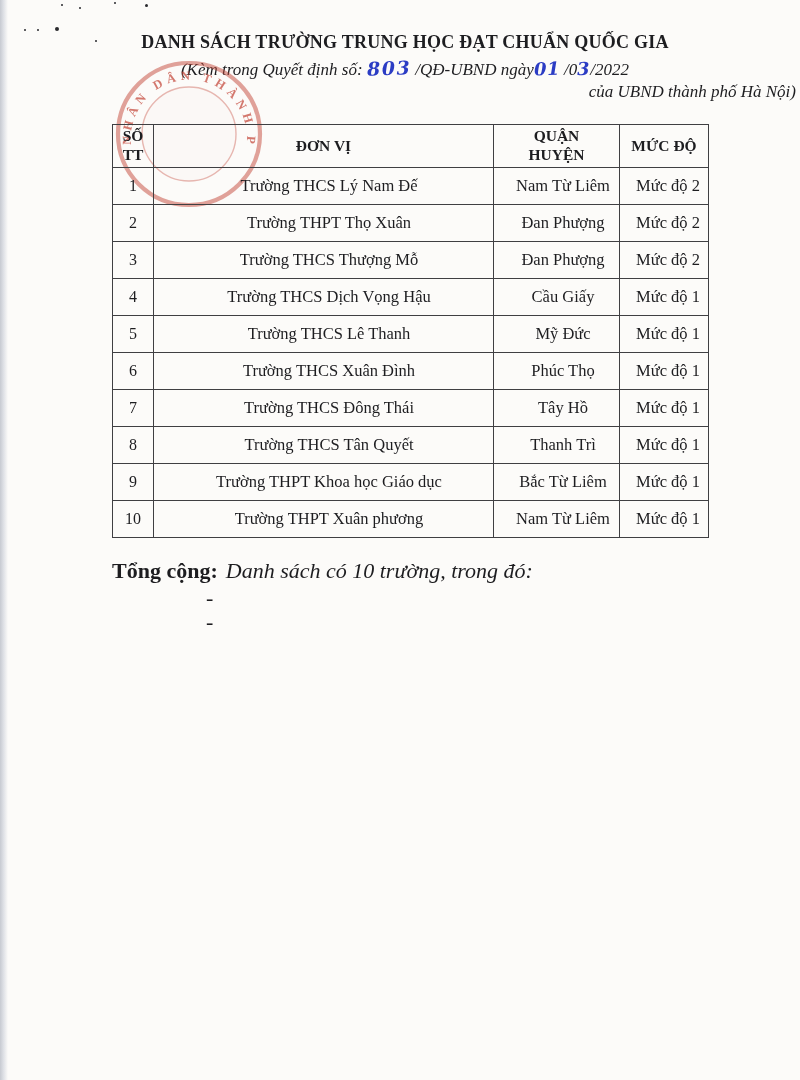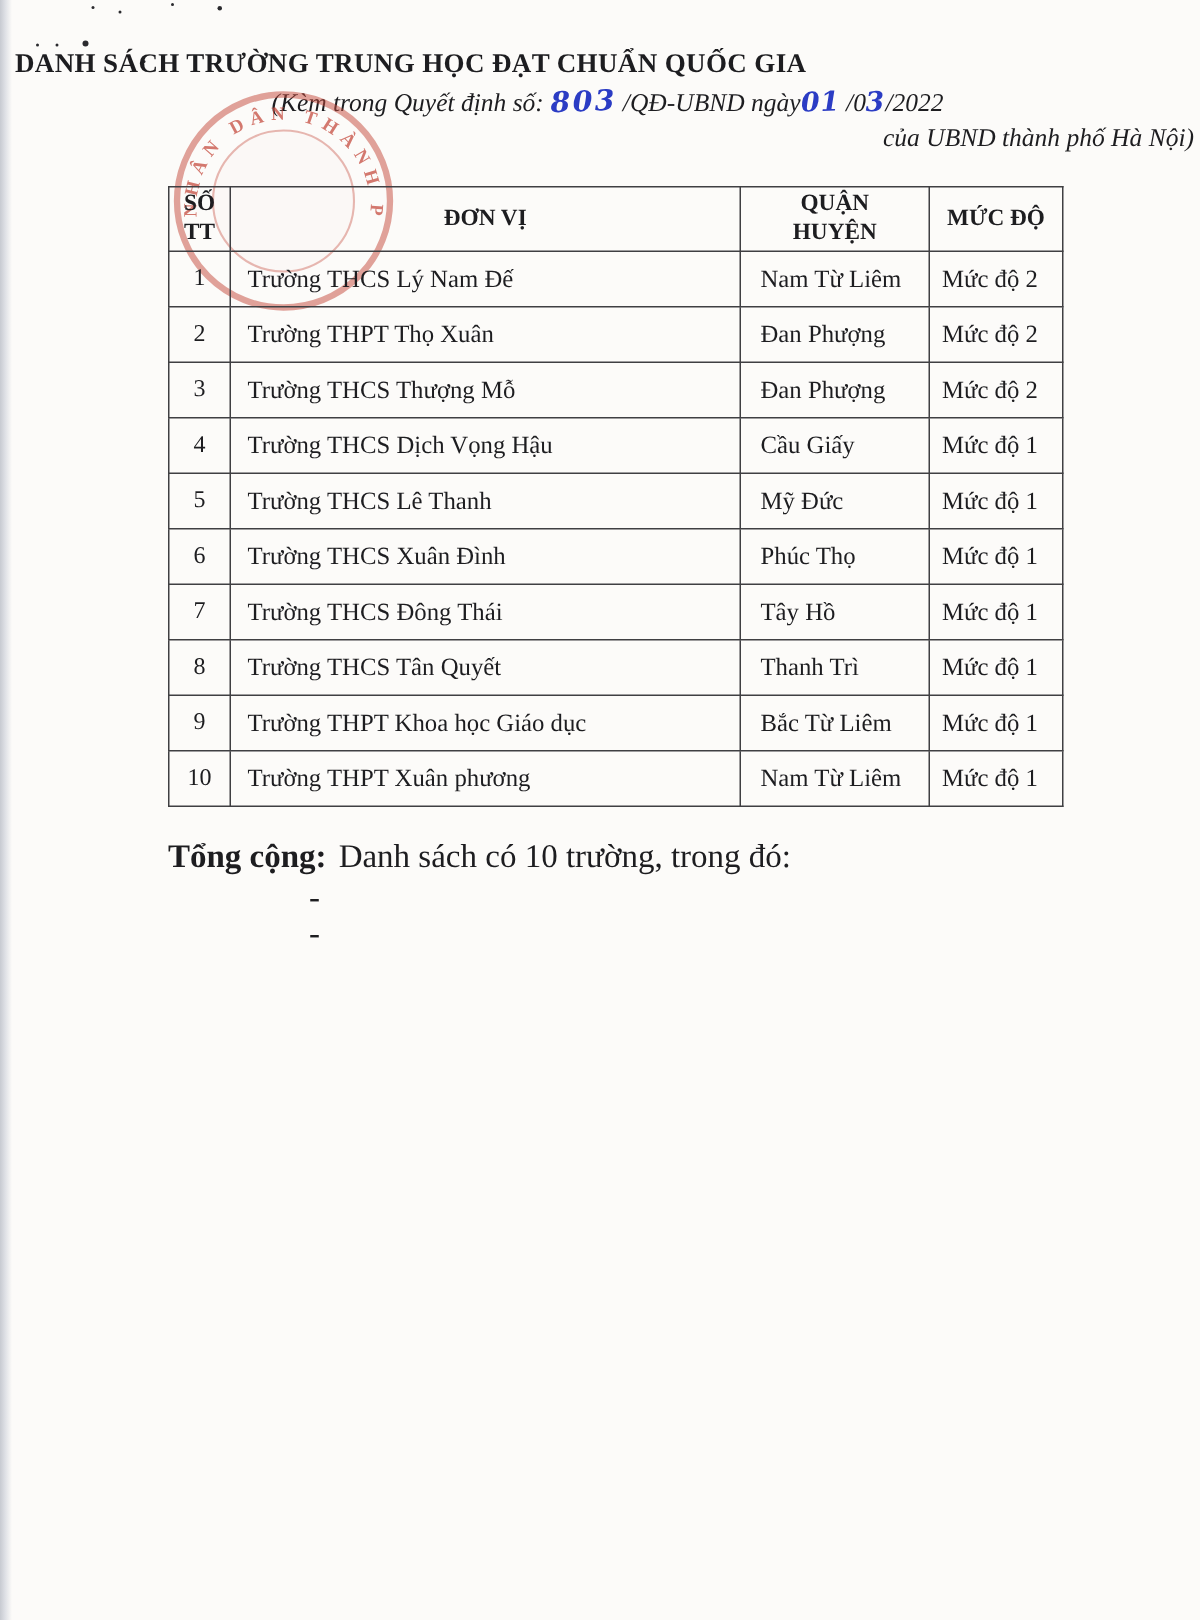--- a/index.html
+++ b/index.html
@@ -11,21 +11,21 @@
     position:relative;
     overflow:hidden;
   }
   .scan-edge{
     position:absolute;left:0;top:0;width:8px;height:1080px;
     background:linear-gradient(90deg,#c7cad1 0%,#dfe1e6 45%,#fcfbf9 100%);
   }
   .speck{position:absolute;background:#2a2a2e;border-radius:50%;}
   .doc-title{
     position:absolute;top:32px;left:10px;width:790px;
-    text-align:left;font-weight:bold;font-size:18px;letter-spacing:.25px;
+    text-align:center;font-weight:bold;font-size:18px;letter-spacing:.25px;
   }
   .sub-line1{
     position:absolute;top:57px;left:10px;width:790px;
     text-align:center;font-style:italic;font-size:17px;white-space:nowrap;
   }
   .sub-line2{
     position:absolute;top:82px;left:6px;width:790px;
     text-align:right;font-style:italic;font-size:17px;
   }
   .hand{
@@ -38,38 +38,39 @@
   .stamp{
     position:absolute;left:112px;top:56px;width:156px;height:156px;
     pointer-events:none;
   }
   table.school-table{
     position:absolute;left:112px;top:124px;width:596px;
     border-collapse:collapse;table-layout:fixed;
   }
   .school-table th,.school-table td{
     border:1.6px solid #3f3f42;
+    text-align:center;
   }
   .school-table th{
     font-size:15.5px;font-weight:bold;text-align:center;
     white-space:pre-line;line-height:1.2;height:42px;padding:0 2px;
   }
   .school-table td{height:36px;font-size:16.5px;padding:0;}
   .school-table col.c-stt{width:41px;}
   .school-table col.c-dv{width:340px;}
   .school-table col.c-qh{width:126px;}
   .school-table col.c-md{width:89px;}
   td.cell-stt{text-align:center;font-size:16px;}
   td.cell-dv{padding-left:11px;}
   td.cell-qh{padding-left:13px;}
   td.cell-md{padding-left:8px;}
   .summary{position:absolute;left:112px;top:558px;width:560px;font-size:22px;}
   .summary-line1{display:flex;align-items:baseline;}
   .summary-label{font-weight:bold;}
-  .summary-intro{margin-left:8px;}
+  .summary-intro{font-style:italic;margin-left:8px;}
   .summary-item{
     display:flex;font-style:italic;margin-left:94px;margin-top:3px;line-height:21px;
   }
   .summary-dash{width:26px;}
 </style>
 </head>
 <body>
 
 <div class="scan-edge"></div>
 

